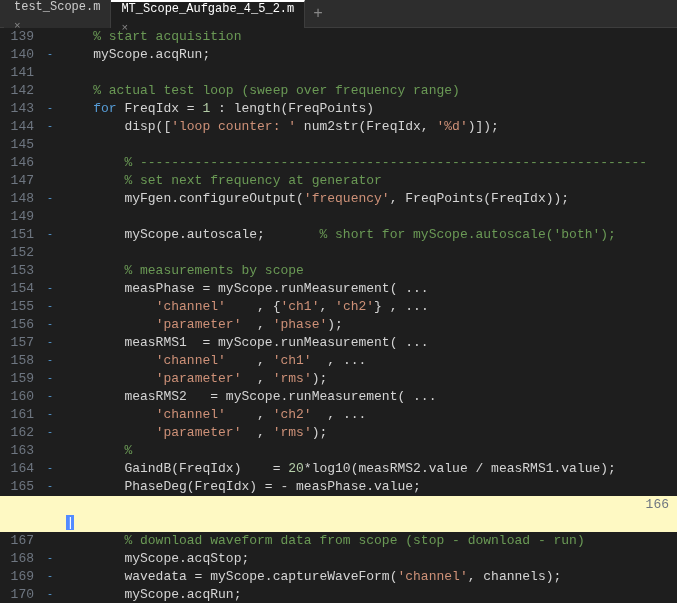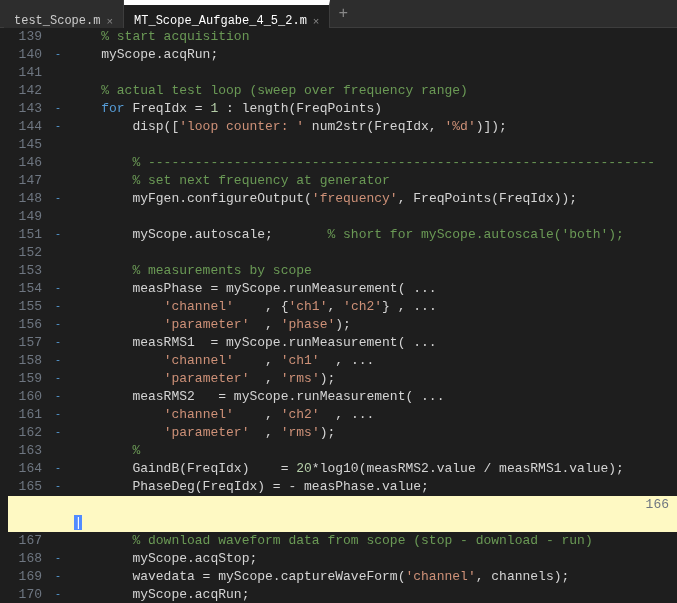--- a/index.html
+++ b/index.html
@@ -15,34 +15,35 @@
     .tab-bar {
       display: flex;
       align-items: center;
       background: #2d2d2d;
       border-bottom: 1px solid #3d3d3d;
       height: 28px;
       padding: 0 4px;
     }
     .tab {
       display: flex;
-      align-items: flex-end;
+      align-items: flex-start;
       padding: 0 10px;
       height: 28px;
       font-size: 12px;
       color: #ccc;
       background: #2d2d2d;
       border-right: 1px solid #3d3d3d;
       cursor: pointer;
       gap: 6px;
+      flex-direction: column;
     }
     .tab.active {
       background: #1e1e1e;
       color: #fff;
-      border-top: 5px solid #ffffff;
+      border-top: 2px solid #ffffff;
     }
     .tab-close {
       font-size: 11px;
       color: #888;
       cursor: pointer;
     }
     .tab-add {
       padding: 0 8px;
       font-size: 16px;
       color: #888;
@@ -50,21 +51,20 @@
       line-height: 28px;
     }
     .editor {
       display: flex;
       height: calc(100% - 28px);
       overflow: hidden;
     }
     .code-area {
       flex: 1;
       overflow: auto;
-      padding-left: 8px;
     }
     .line {
       display: flex;
       align-items: stretch;
       min-height: 18px;
       line-height: 18px;
       white-space: pre;
     }
     .ln {
       min-width: 42px;

